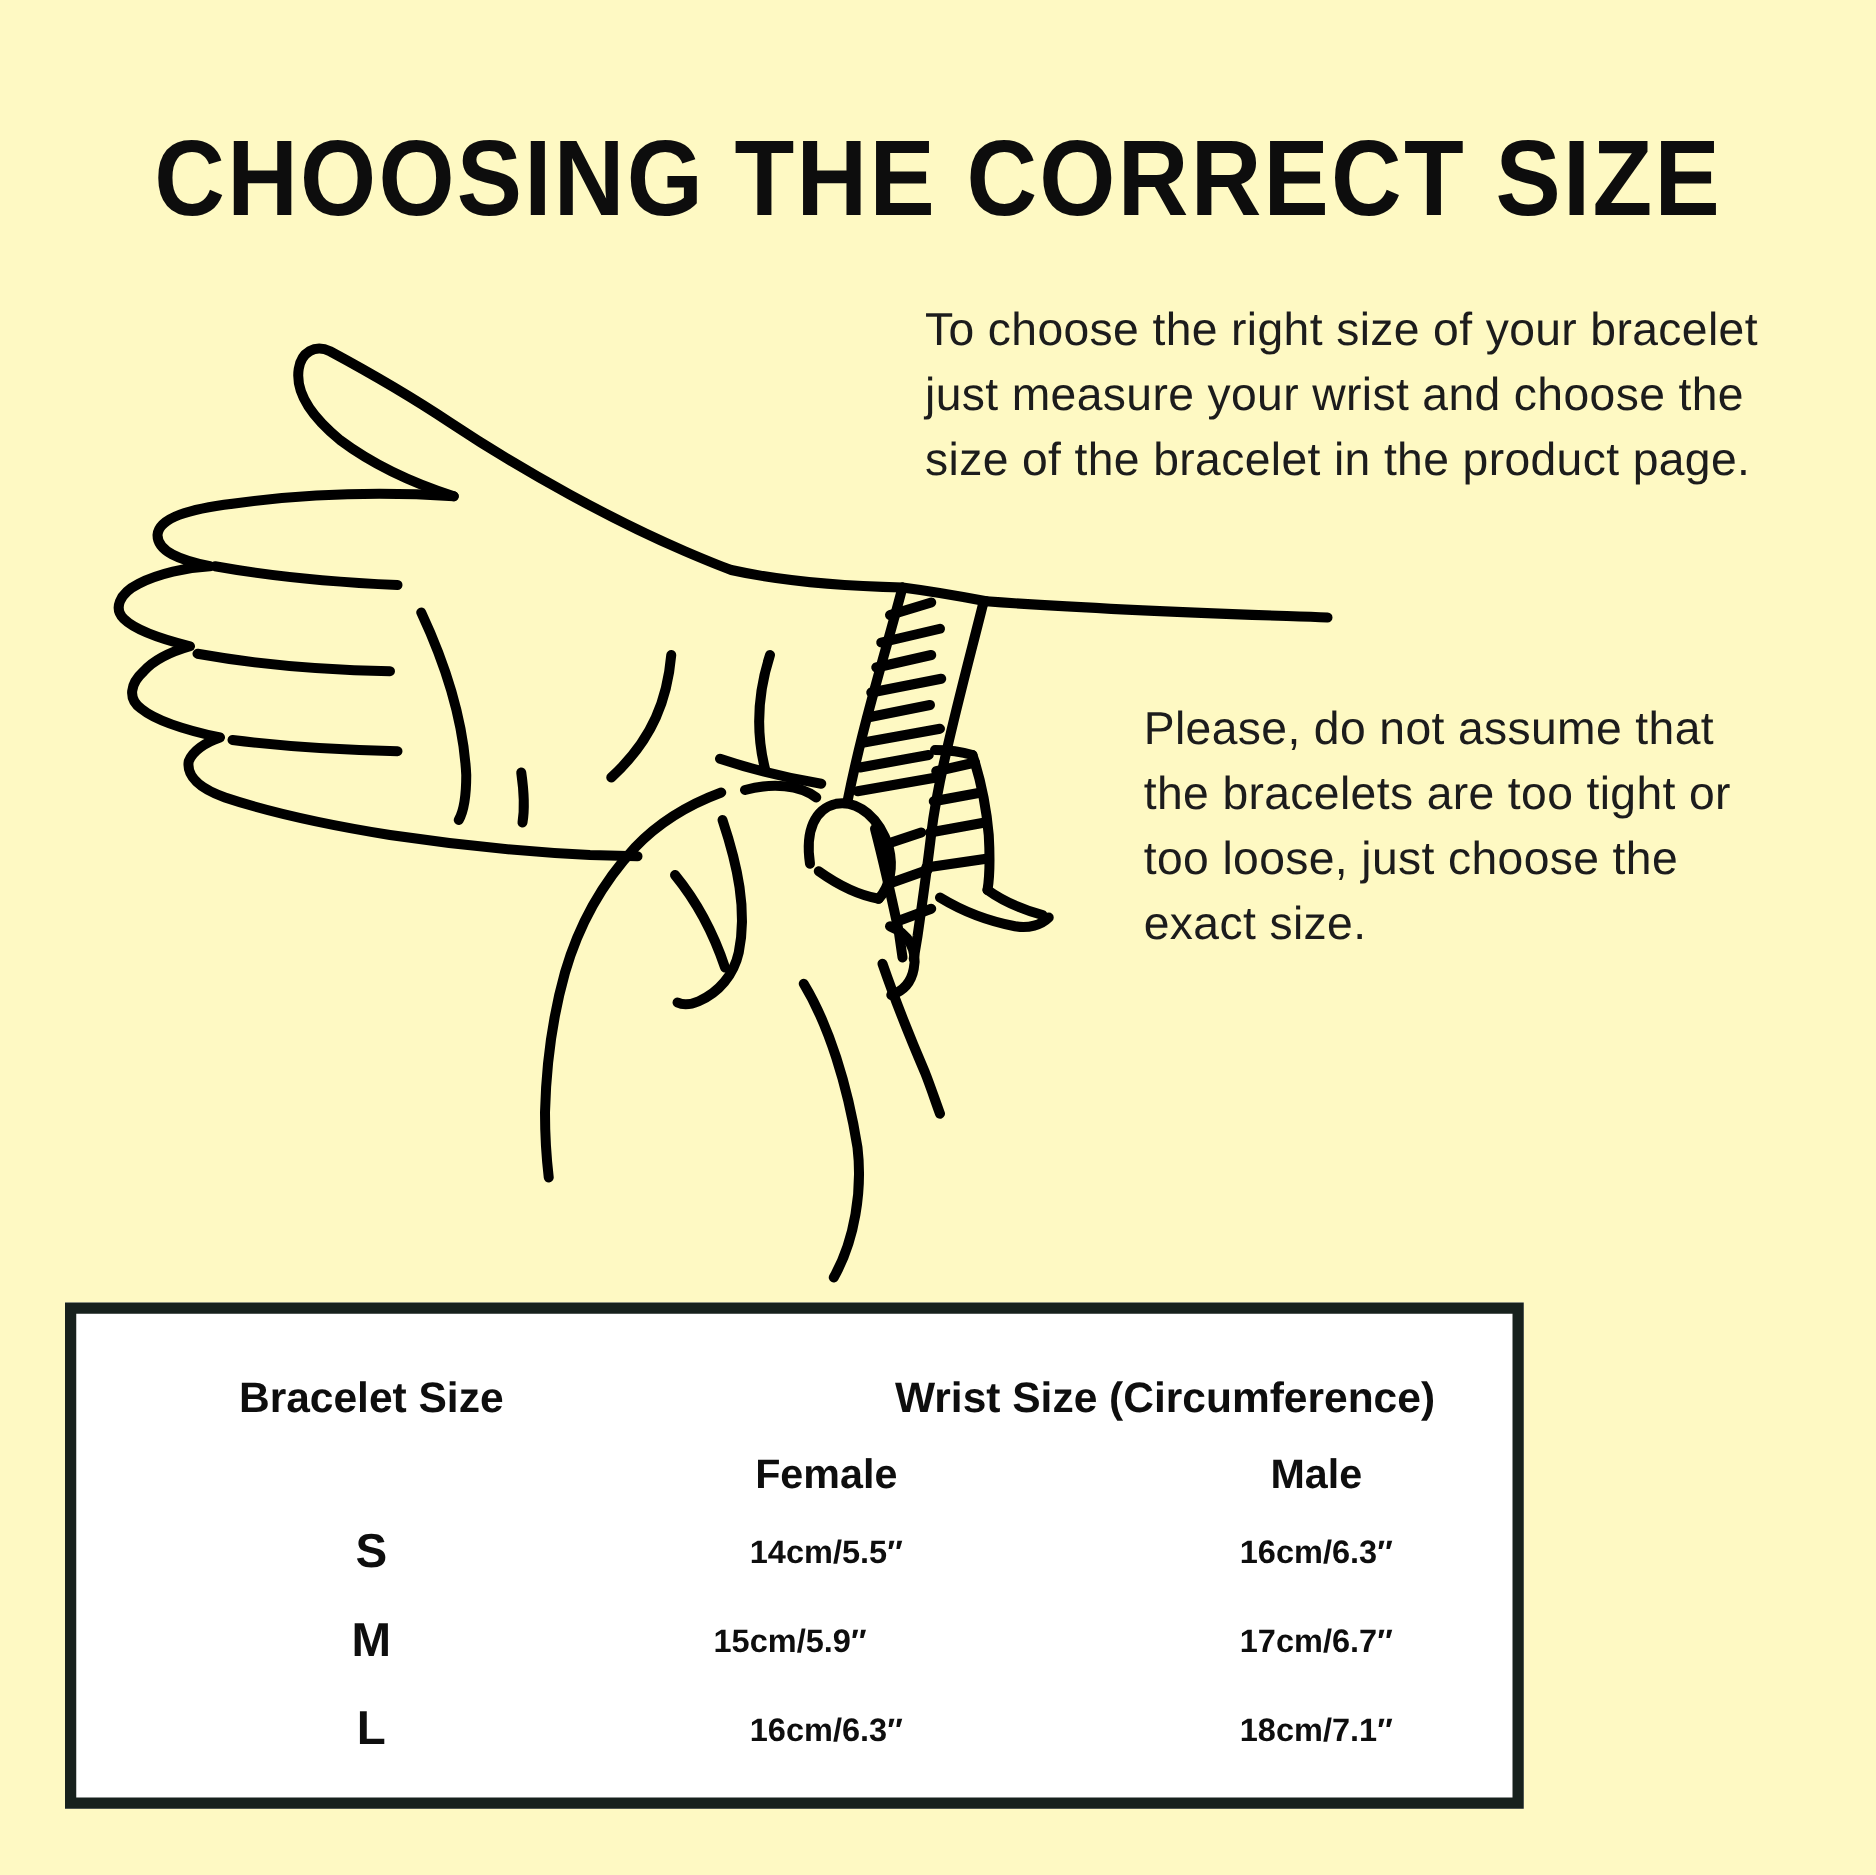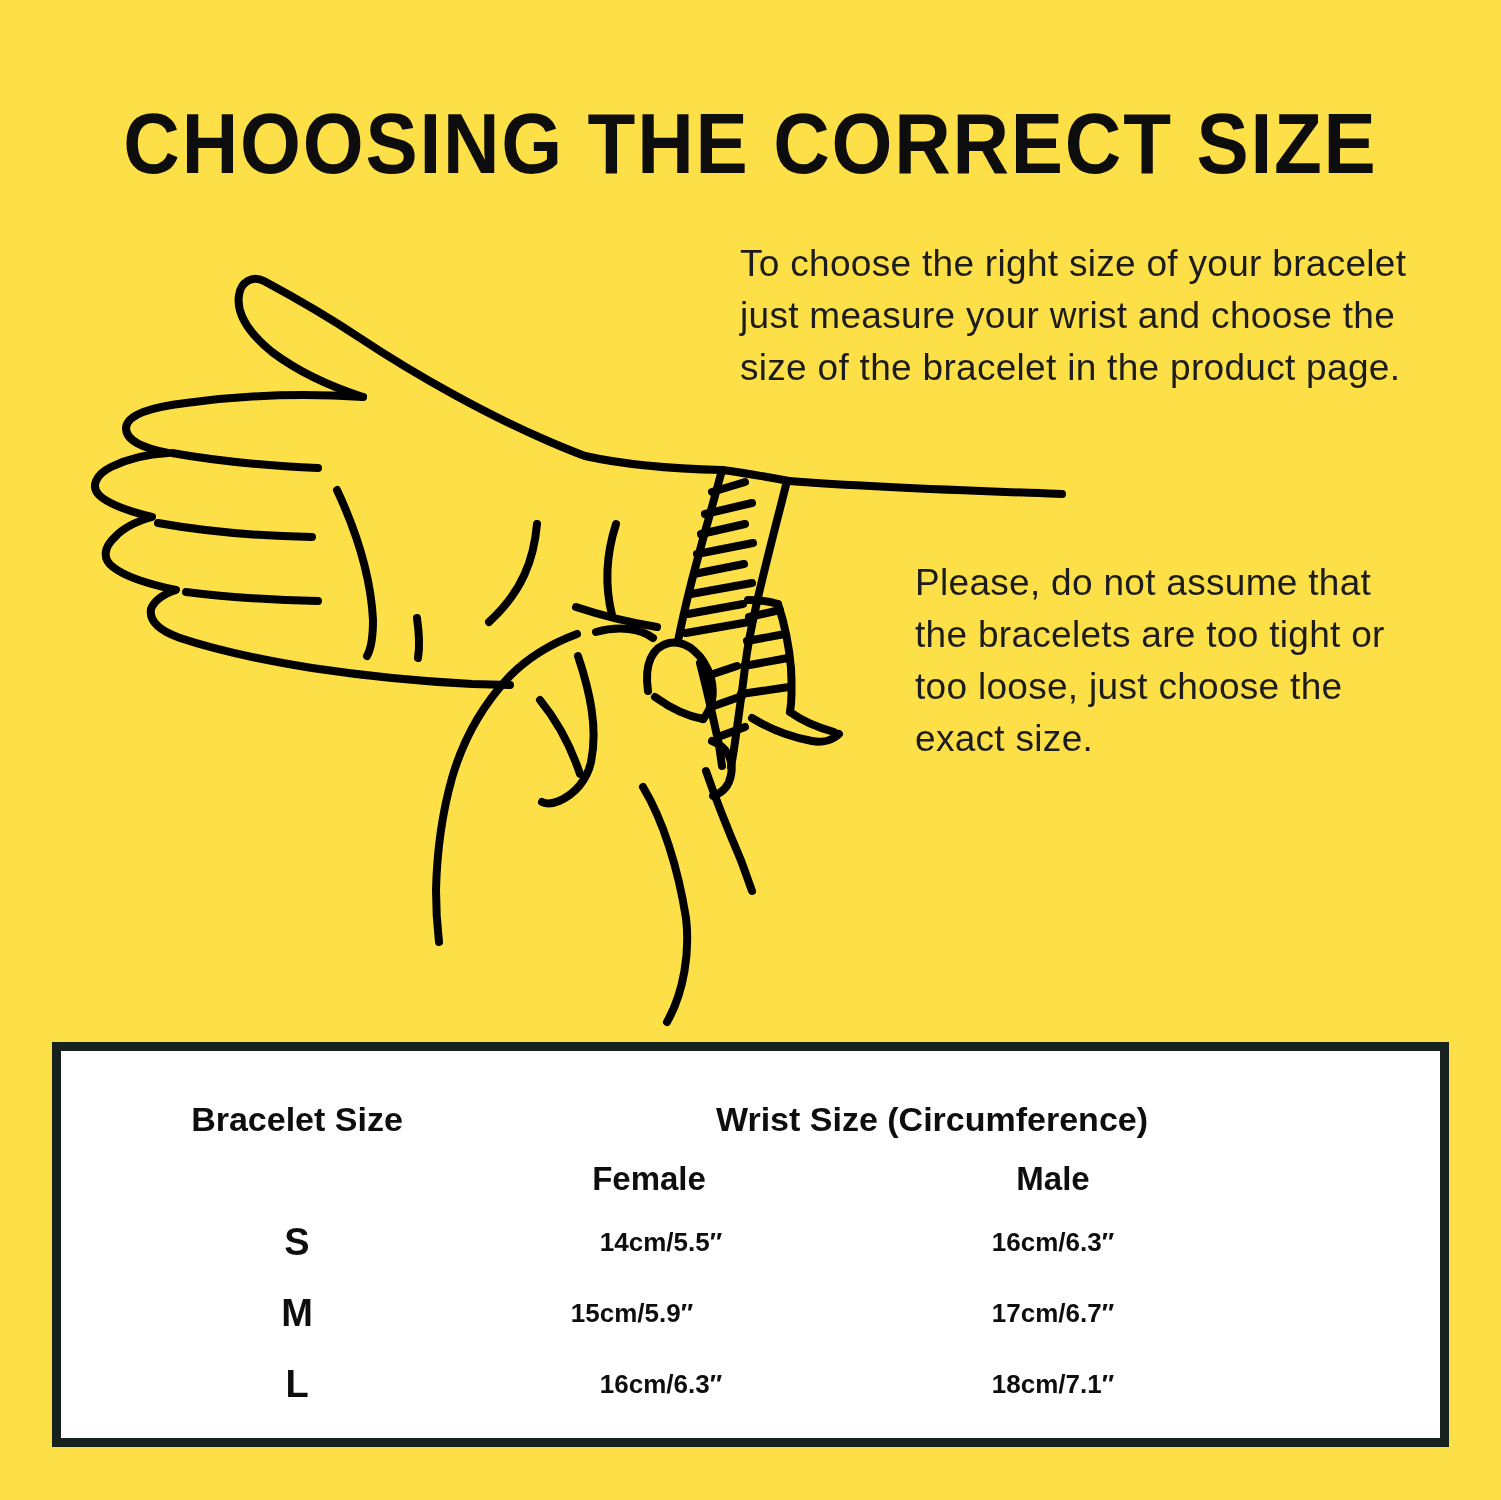--- a/index.html
+++ b/index.html
@@ -1,34 +1,34 @@
 <!DOCTYPE html>
 <html><head>
 <meta charset="utf-8">
 <style>
   html,body{margin:0;padding:0;background:#fff;}
   .canvas{
-    position:relative;width:1501px;height:1500px;background:#fde047;
+    position:relative;width:1501px;height:1500px;background:#fef9c3;
     font-family:"Liberation Sans", sans-serif;color:#111;overflow:hidden;
   }
   .title{
     position:absolute;left:0;top:98px;width:100%;text-align:center;
     font-size:86px;line-height:90px;font-weight:700;letter-spacing:2px;
     color:#0d0d0d;white-space:nowrap;transform:scaleX(0.91);transform-origin:center;
   }
   .para{
     position:absolute;font-size:37px;line-height:52px;font-weight:400;
     letter-spacing:0.3px;color:#1c1c1c;white-space:pre-line;
   }
   .para-intro{left:740px;top:238px;}
   .para-note{left:915px;top:557px;}
   .illustration{position:absolute;left:60px;top:250px;}
   .illustration path{stroke:#000;stroke-width:8;fill:none;stroke-linecap:round;stroke-linejoin:round;}
   .size-table{
-    position:absolute;left:52px;top:1042px;width:1397px;height:405px;
+    position:absolute;left:52px;top:1042px;width:1167px;height:405px;
     box-sizing:border-box;border:9px solid #17211d;background:#fff;
   }
   .cell{
     position:absolute;transform:translate(-50%,-50%);white-space:nowrap;
     font-weight:700;color:#0e0e0e;
   }
   .cell.hdr{font-size:34px;}
   .cell.sub{font-size:33px;}
   .cell.size{font-size:38px;}
   .cell.val{font-size:26px;}
@@ -103,21 +103,21 @@
     <path d="M 540 700 C 558 722 571 747 580 774"></path>
     <path d="M 712 741 C 727 747 734 760 731 775 C 729 786 722 793 713 796"></path>
     <path d="M 706 771 C 716 800 728 830 740 858 C 744 868 748 880 752 891"></path>
     <path d="M 643 787 C 663 820 678 868 686 918 C 690 952 684 992 667 1022"></path>
   </svg>
 
   <div class="size-table">
     <span class="cell hdr" style="left:236px;top:68px;">Bracelet Size</span>
     <span class="cell hdr" style="left:823px;top:68px;margin-left:48px;">Wrist Size (Circumference)</span>
 
-    <span class="cell sub" style="left:588px;top:128px;">Female</span>
+    <span class="cell sub" style="left:600px;top:128px;">Female</span>
     <span class="cell sub" style="left:992px;top:128px;">Male</span>
 
     <span class="cell size" style="left:236px;top:191px;">S</span>
     <span class="cell val" style="left:600px;top:191px;">14cm/5.5″</span>
     <span class="cell val" style="left:992px;top:191px;">16cm/6.3″</span>
 
     <span class="cell size" style="left:236px;top:262px;">M</span>
     <span class="cell val" style="left:571px;top:262px;">15cm/5.9″</span>
     <span class="cell val" style="left:992px;top:262px;">17cm/6.7″</span>
 

